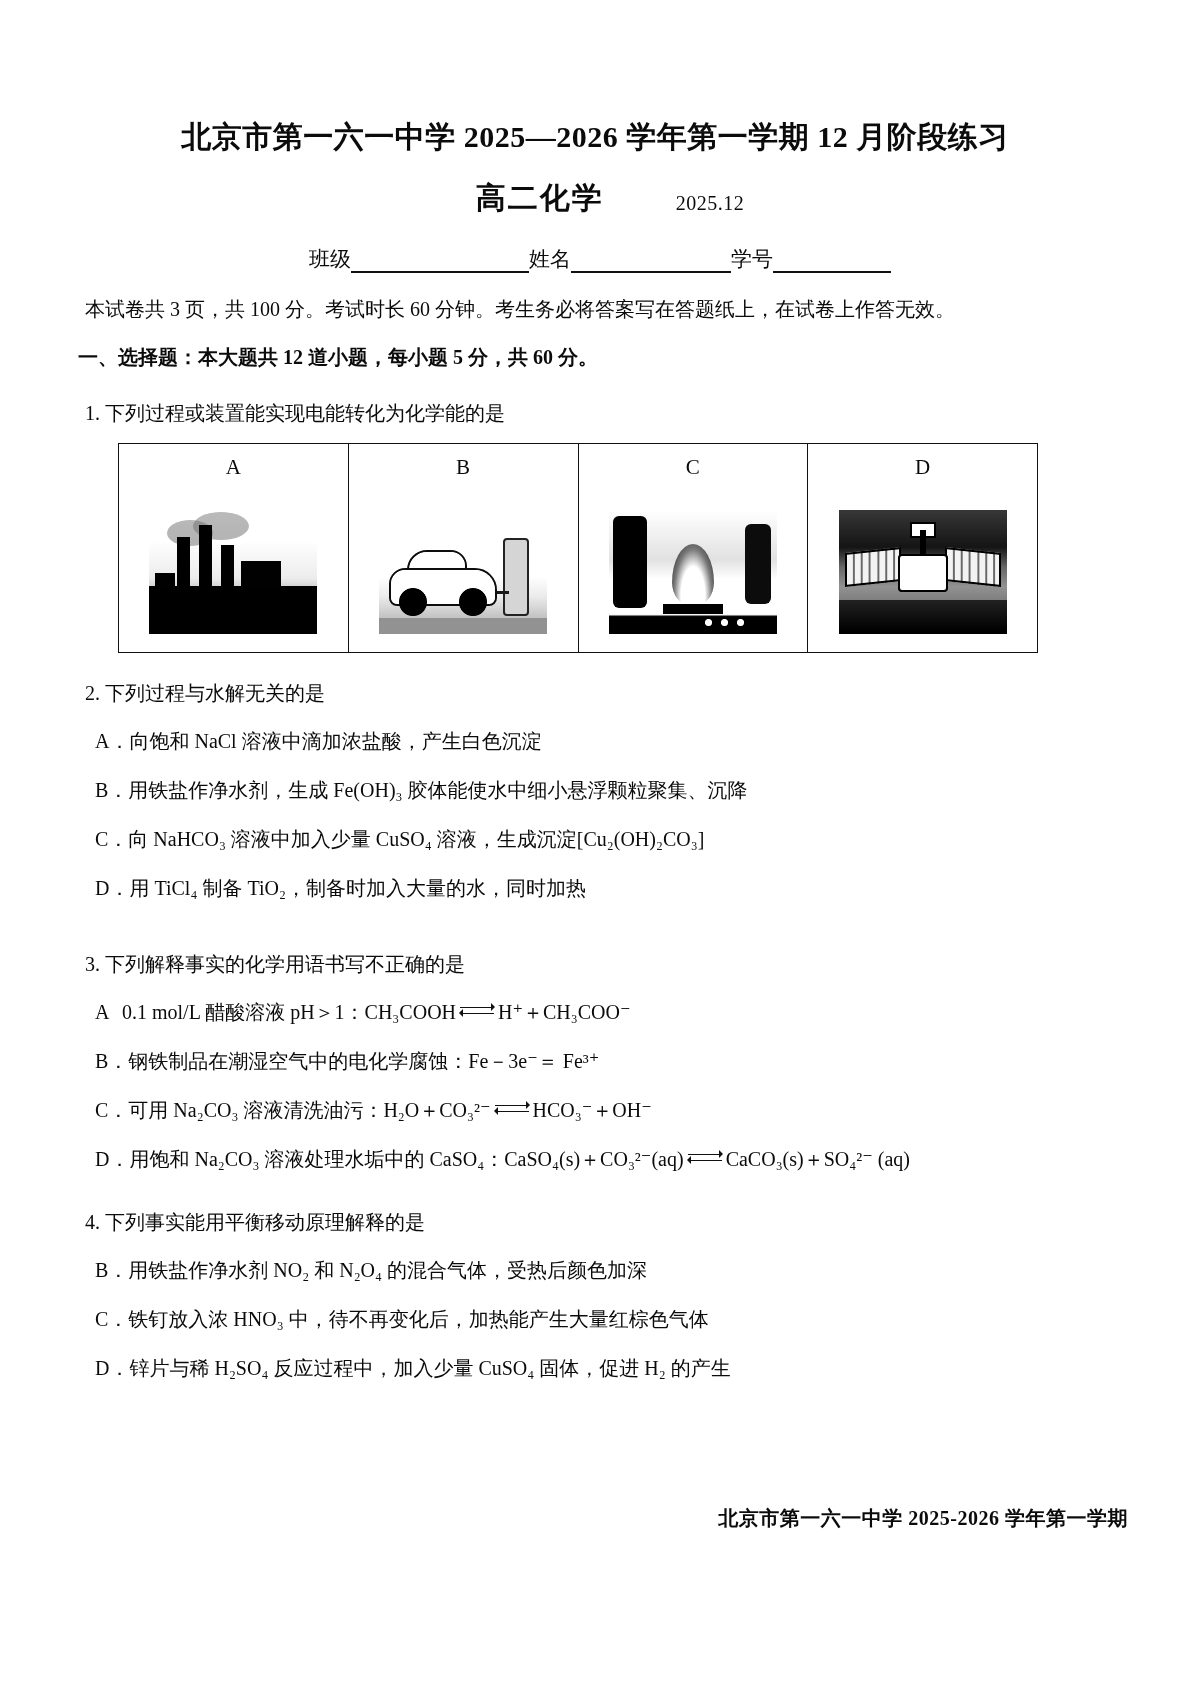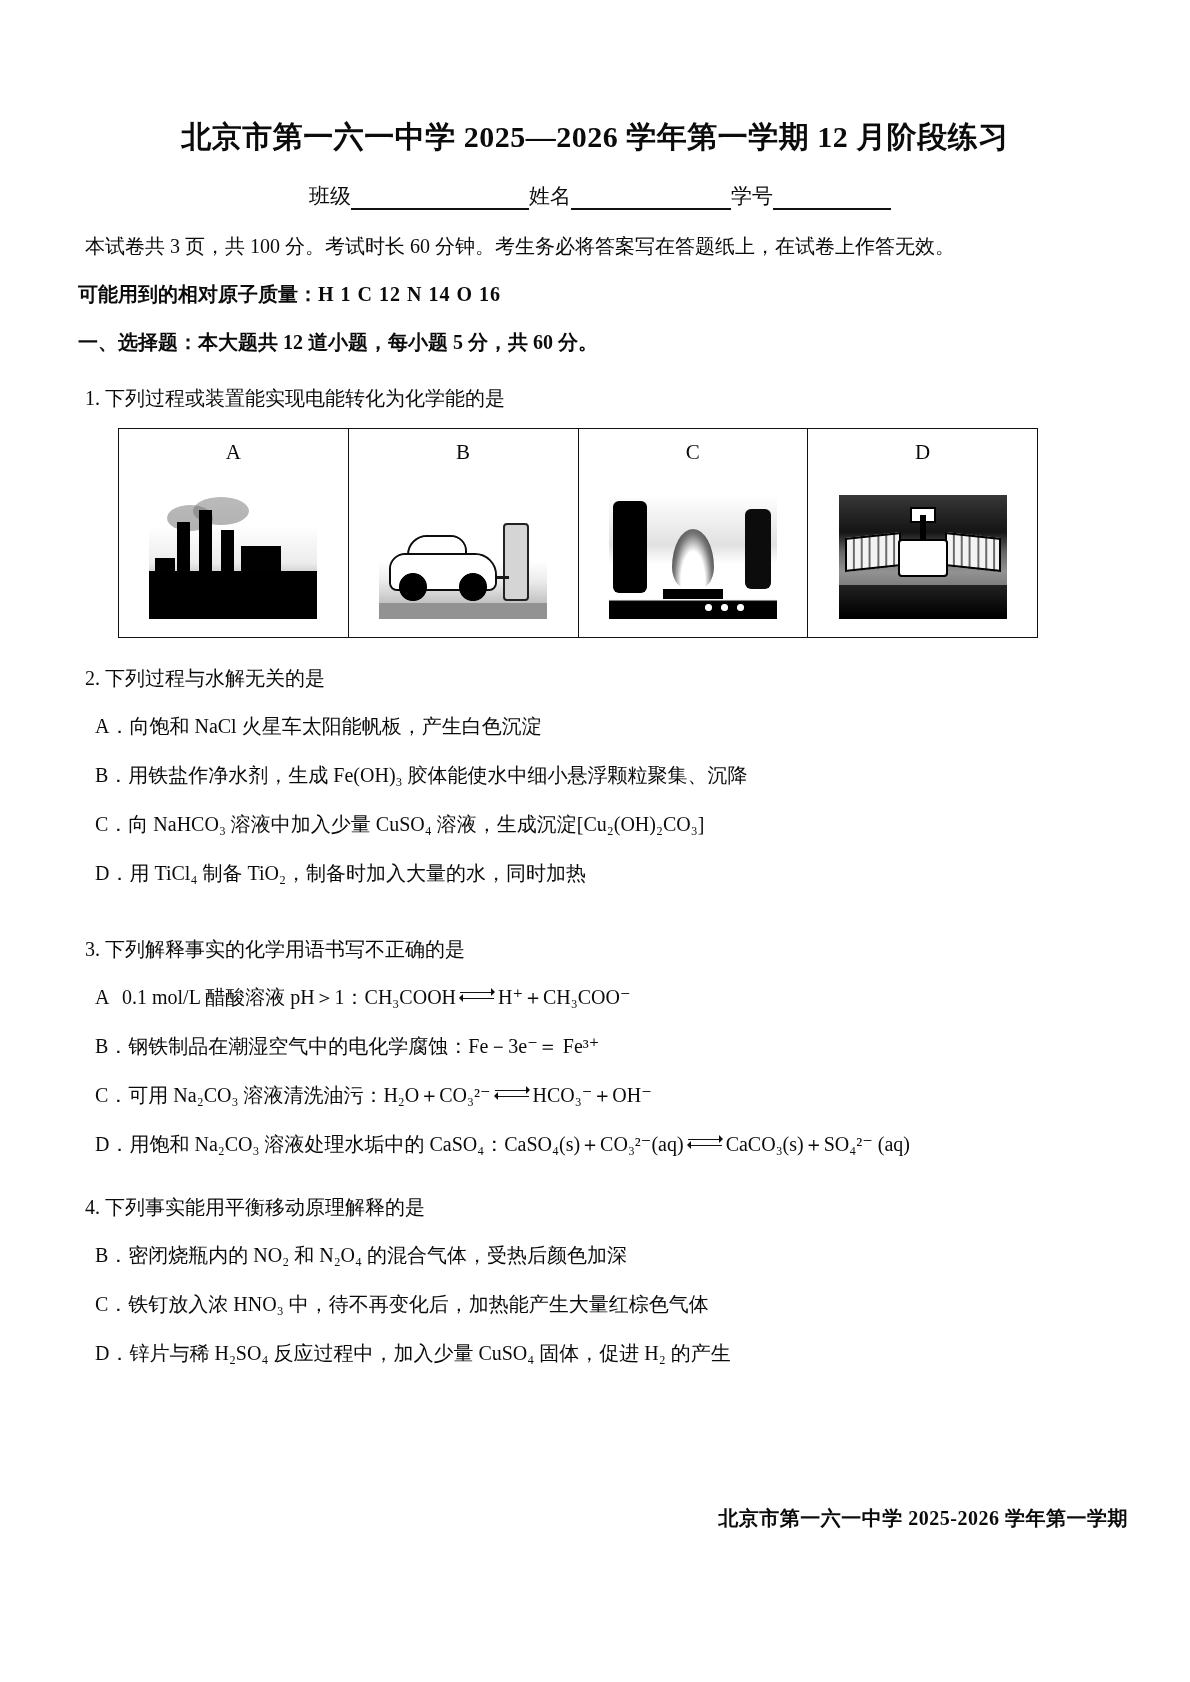--- a/index.html
+++ b/index.html
@@ -337,41 +337,42 @@
     letter-spacing: 0.5px;
   }
 </style>
 </head>
 <body>
 
 <div class="page">
 
   <h1 class="doc-title">北京市第一六一中学 2025—2026 学年第一学期 12 月阶段练习</h1>
 
+  <div class="subtitle-row">
+    <span class="subject">高二化学</span>
+    <span class="exam-date">2025.12</span>
+  </div>
 
   <div class="identity-row">
     <span class="id-field">
       <span class="id-label">班级</span>
       <span class="id-blank blank-w1"></span>
     </span>
     <span class="id-field">
       <span class="id-label">姓名</span>
       <span class="id-blank blank-w2"></span>
     </span>
     <span class="id-field">
       <span class="id-label">学号</span>
       <span class="id-blank blank-w3"></span>
     </span>
   </div>
 
   <p class="instruction">本试卷共 3 页，共 100 分。考试时长 60 分钟。考生务必将答案写在答题纸上，在试卷上作答无效。</p>
 
-  <p class="atomic-line">
-    <span>可能用到的相对原子质量：</span><span class="vals">H 1      C 12      N 14      O 16</span>
-  </p>
 
   <p class="section-head">一、选择题：本大题共 12 道小题，每小题 5 分，共 60 分。</p>
 
   <p class="q-stem">
     <span>1.</span>
     <span>下列过程或装置能实现电能转化为化学能的是</span>
   </p>
 
   <table class="opt-table">
     <tbody>
@@ -430,21 +431,21 @@
       </td>
     </tr>
   </tbody>
     </table>
 
   <p class="q-stem">
     <span>2.</span>
     <span>下列过程与水解无关的是</span>
   </p>
   <p class="q-opt">
-    <span class="opt-key">A．</span><span>向饱和 NaCl 火星车太阳能帆板，产生白色沉淀</span>
+    <span class="opt-key">A．</span><span>向饱和 NaCl 溶液中滴加浓盐酸，产生白色沉淀</span>
   </p>
   <p class="q-opt">
     <span class="opt-key">B．</span><span>用铁盐作净水剂，生成 Fe(OH)₃ 胶体能使水中细小悬浮颗粒聚集、沉降</span>
   </p>
   <p class="q-opt">
     <span class="opt-key">C．</span><span>向 NaHCO₃ 溶液中加入少量 CuSO₄ 溶液，生成沉淀[Cu₂(OH)₂CO₃]</span>
   </p>
   <p class="q-opt">
     <span class="opt-key">D．</span><span>用 TiCl₄ 制备 TiO₂，制备时加入大量的水，同时加热</span>
   </p>
@@ -464,21 +465,21 @@
   </p>
   <p class="q-opt">
     <span class="opt-key">D．</span><span>用饱和 Na₂CO₃ 溶液处理水垢中的 CaSO₄：CaSO₄(s)＋CO₃²⁻(aq)</span><span class="eqarrow"><i class="top"></i><i class="bot"></i></span><span>CaCO₃(s)＋SO₄²⁻ (aq)</span>
   </p>
 
   <p class="q-stem" style="margin-top:30px">
     <span>4.</span>
     <span>下列事实能用平衡移动原理解释的是</span>
   </p>
   <p class="q-opt">
-    <span class="opt-key">B．</span><span>密闭烧瓶内的 NO₂ 和 N₂O₄ 的混合气体，受热后颜色加深</span>
+    <span class="opt-key">B．</span><span>用铁盐作净水剂 NO₂ 和 N₂O₄ 的混合气体，受热后颜色加深</span>
   </p>
   <p class="q-opt">
     <span class="opt-key">C．</span><span>铁钉放入浓 HNO₃ 中，待不再变化后，加热能产生大量红棕色气体</span>
   </p>
   <p class="q-opt">
     <span class="opt-key">D．</span><span>锌片与稀 H₂SO₄ 反应过程中，加入少量 CuSO₄ 固体，促进 H₂ 的产生</span>
   </p>
 
   <div class="footer">北京市第一六一中学 2025-2026 学年第一学期</div>
 

